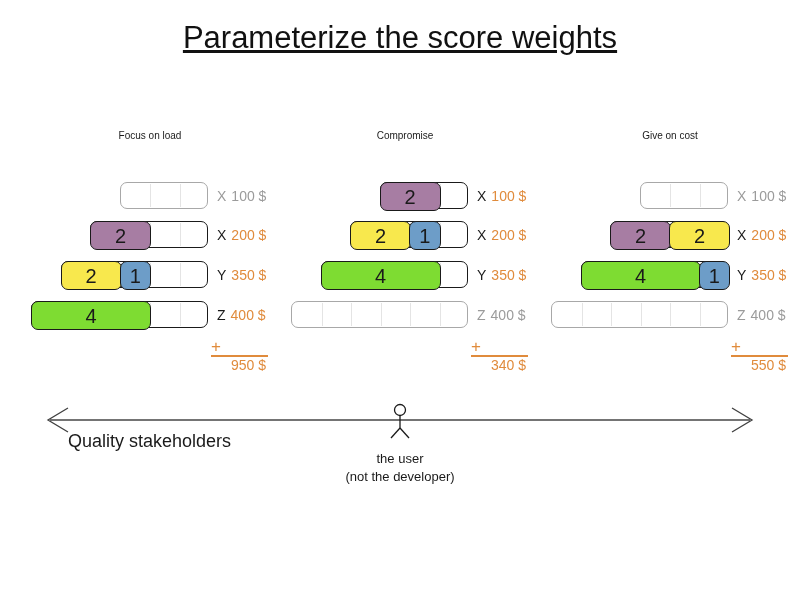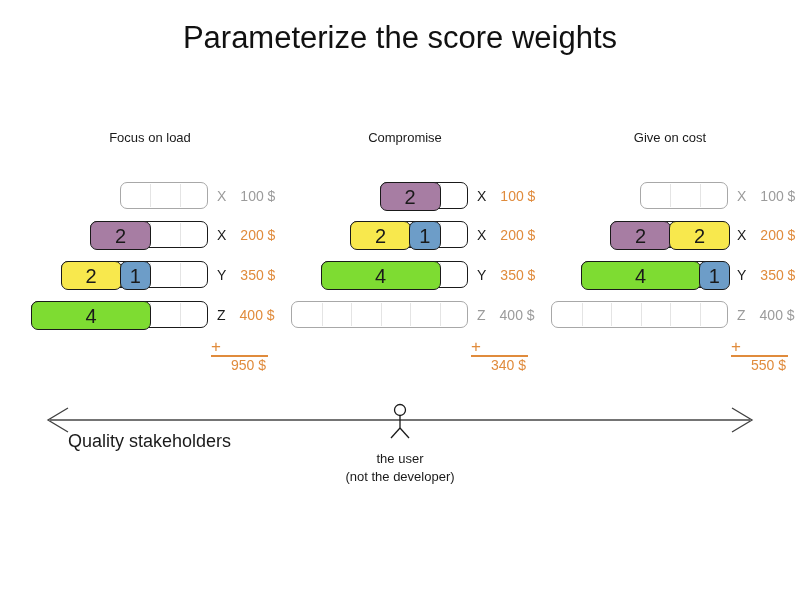--- a/index.html
+++ b/index.html
@@ -2,44 +2,44 @@
 <html><head>
 <meta charset="utf-8">
 <style>
   html,body{margin:0;padding:0;background:#fff;}
   .canvas{
     position:relative; width:800px; height:600px; background:#ffffff;
     font-family:"Liberation Sans", sans-serif; color:#1a1a1a; overflow:hidden;
   }
   .page-title{
     position:absolute; top:20px; left:0; width:800px; text-align:center;
-    font-size:31px; font-weight:400; margin:0; color:#111;
+    font-size:31px; font-weight:400; margin:0; color:#111;text-decoration:underline;
   }
   .subtitle{
     position:absolute; top:70px; left:0; width:800px; text-align:center;
     font-size:13.5px;
   }
   .panel-title{
-    position:absolute; width:240px; text-align:center; font-size:13px;
+    position:absolute; width:240px; text-align:center; font-size:10px;
   }
   .weight-row{
     position:absolute; height:27px; background:#fff; box-sizing:border-box;
     border:1.5px solid #1a1a1a; border-radius:7px;
   }
   .cell-line{ position:absolute; top:1px; bottom:1px; width:1px; }
   .block{
     position:absolute; box-sizing:border-box; border:1.5px solid #1a1a1a;
     border-radius:7px; display:flex; align-items:center; justify-content:center;
     font-size:20px; line-height:1;
   }
   .row-label{
     position:absolute; height:27px; display:flex; align-items:center;
     font-size:14px; white-space:nowrap;
   }
-  .row-label .value{ margin-left:14px; }
+  .row-label .value{ margin-left:5px; }
   .plus{ position:absolute; font-size:17px; line-height:1; }
   .sum-line{ position:absolute; height:0; border-top:2px solid; }
   .total{ position:absolute; font-size:14px; text-align:right; }
   .axis-svg{ position:absolute; left:0; top:395px; }
   .axis-label{ position:absolute; font-size:18px; }
   .axis-label.left{ left:68px; top:431px; }
   .axis-label.right{ left:530px; top:431px; width:200px; text-align:right; }
   .user-label{ position:absolute; left:300px; width:200px; text-align:center; font-size:13px; }
   .user-label.l1{ top:451px; }
   .user-label.l2{ top:469px; }

